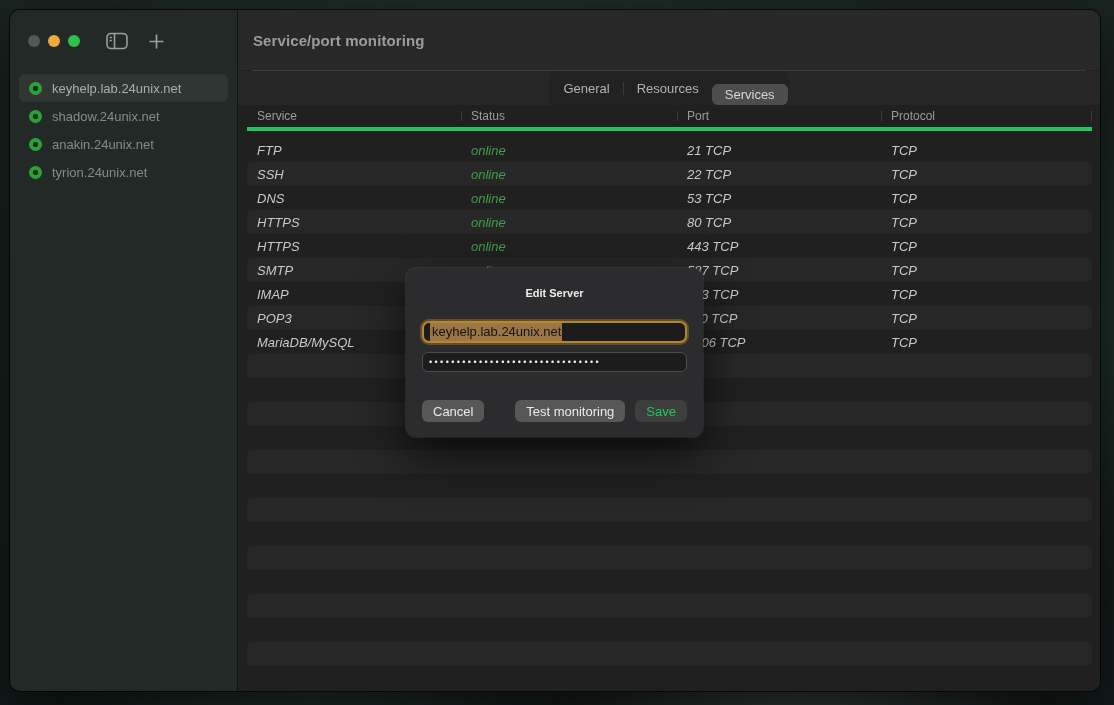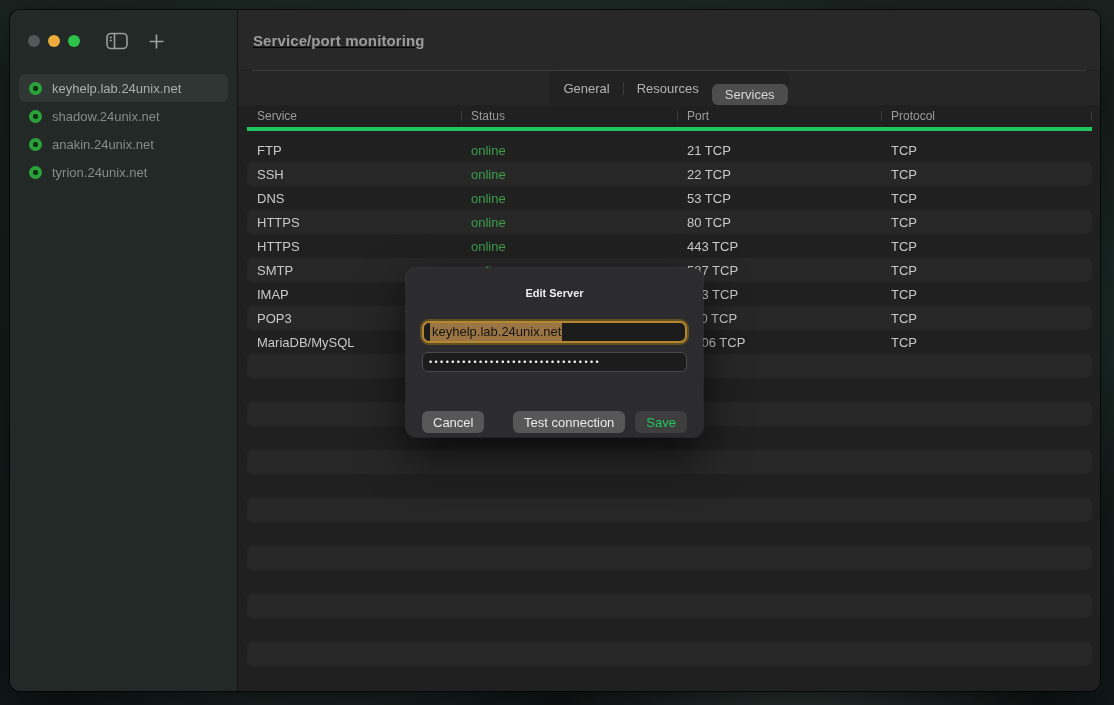--- a/index.html
+++ b/index.html
@@ -37,21 +37,21 @@
     padding:0 10px; border-radius:6px; color:#868c88; font-size:13px;
     white-space:nowrap; overflow:hidden;
   }
   .server-item.selected { background:#2f3634; color:#a9afac; }
   .status-dot {
     width:13px; height:13px; border-radius:50%; flex:none;
     background:radial-gradient(circle at 50% 50%, #10340f 0 2.4px, #2aa23a 3px 100%);
   }
   
   .main { flex:1; display:flex; flex-direction:column; background:#202020; border-left:1px solid #121413; min-width:0; }
-  .main-titlebar { height:60px; background:#282828; display:flex; align-items:center; padding:0 15px; flex:none;text-decoration:underline; }
+  .main-titlebar { height:60px; background:#282828; display:flex; align-items:center; padding:0 15px; flex:none; }
   .main-title { font-size:15px; font-weight:700; color:#9c9c9c; letter-spacing:.1px; }
   .title-divider { height:1px; background:#3c3c3c; margin:0 14px; flex:none; }
   .tabs-row { height:34px; background:#262626; display:flex; align-items:center; justify-content:center; flex:none; }
   .segmented { display:flex; align-items:center; background:#222222; border-radius:7px; padding:1px; }
   .seg-tab {
     font-size:13px; color:#b3b3b3; padding:3px 13px; border-radius:6px;
     position:relative; cursor:default; white-space:nowrap;
   }
   .seg-tab.selected { background:#4d4d4d; color:#d8d8d8;margin-top:12px; }
   .seg-sep { width:1px; height:13px; background:#3a3a3a; }
@@ -66,21 +66,21 @@
   .th + .th::before, .thead::after {
     content:""; position:absolute; left:0; top:6px; bottom:6px; width:1px; background:#3b3b3b;
   }
   .thead::after { left:auto; right:0; }
   .tbody { flex:1; padding-top:7px; margin:0 8px 0 9px; overflow:hidden; }
   .trow {
     display:grid; grid-template-columns:214px 216px 204px 1fr;
     height:24px; align-items:center; border-radius:5px;
   }
   .trow:nth-child(even) { background:#272727; }
-  .td { font-size:13px; color:#c9c9c9; padding-left:10px; white-space:nowrap; overflow:hidden; }
+  .td { font-size:13px; color:#c9c9c9; padding-left:10px; white-space:nowrap; overflow:hidden;font-style:italic; }
   .td.status { color:#3f9e4b; }
   
   .dialog {
     position:absolute; left:406px; top:268px; width:297px; height:169px;
     background:#2c2c2e; border-radius:10px; padding:0 16px;
     box-shadow:0 0 0 1px rgba(255,255,255,.08), 0 18px 45px rgba(0,0,0,.65);
   }
   .dlg-title { text-align:center; font-size:11px; font-weight:700; color:#eeeeee; margin-top:19px; }
   .server-field {
     margin-top:22px; height:22px; border-radius:7px; background:#1c1c1c;
@@ -90,21 +90,21 @@
   .server-field .sel {
     font-size:13px; color:#141414; background:#9c7544; padding:1px 1px 2px 2px; white-space:nowrap;
   }
   .password-field {
     margin-top:9px; height:20px; border-radius:6px; background:#1c1c1c;
     border:1px solid #4b4b4b; display:flex; align-items:center; padding:0 6px; overflow:hidden;
   }
   .password-field .dots {
     font-size:9px; color:#f4f4f4; letter-spacing:2.4px; white-space:nowrap; transform:translateY(-0.5px);
   }
-  .dlg-buttons { margin-top:39px; display:flex; align-items:center; }
+  .dlg-buttons { margin-top:28px; display:flex; align-items:center; }
   .btn {
     font-size:13px; color:#eaeaea; background:#575757; border:none; border-radius:6px;
     height:22px; padding:0 11px; white-space:nowrap; font-family:inherit;
   }
   .btn.test { margin-left:auto; }
   .btn.save { margin-left:10px; background:#3e3e3e; color:#22c55e; }
   
   svg { display:block; }
 </style>
 </head>
@@ -257,16 +257,16 @@
 <div class="dialog">
   <div class="dlg-title">Edit Server</div>
   <div class="server-field">
     <span class="sel">keyhelp.lab.24unix.net</span>
   </div>
   <div class="password-field">
     <span class="dots">•••••••••••••••••••••••••••••••</span>
   </div>
   <div class="dlg-buttons">
     <button class="btn">Cancel</button>
-    <button class="btn test">Test connection</button>
+    <button class="btn test">Test monitoring</button>
     <button class="btn save" disabled="">Save</button>
   </div>
 </div>
 
 </body></html>

